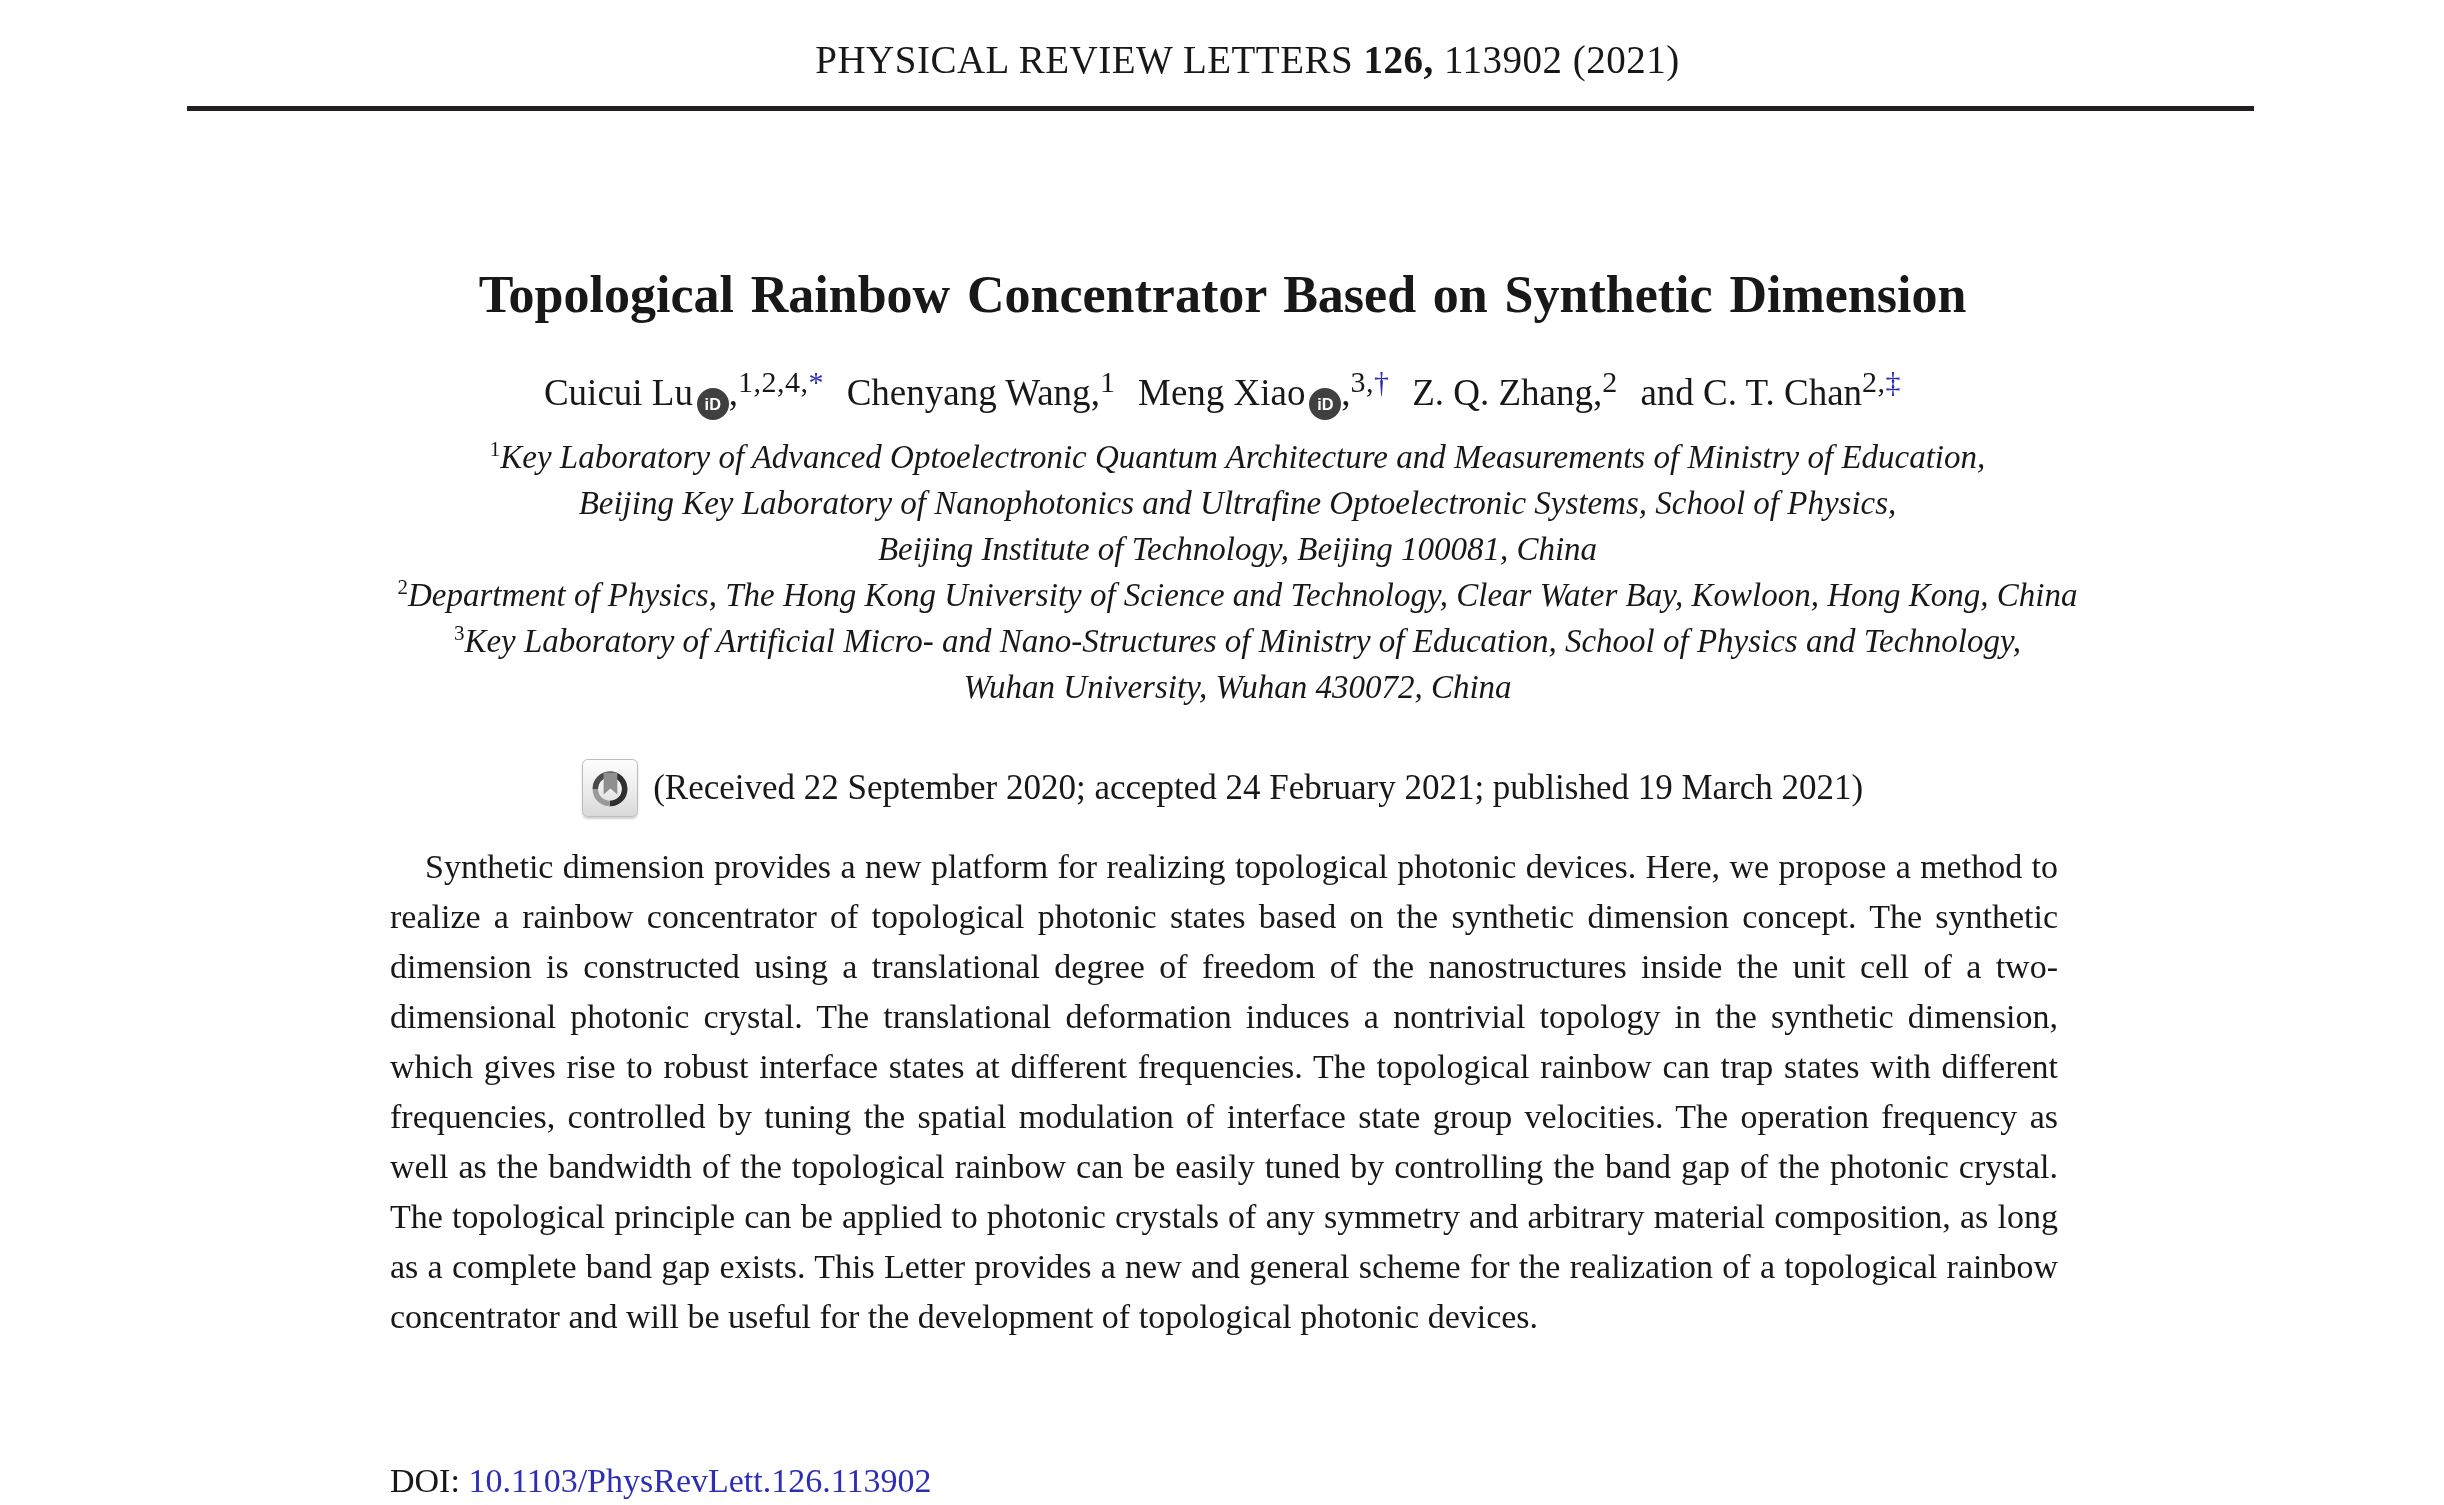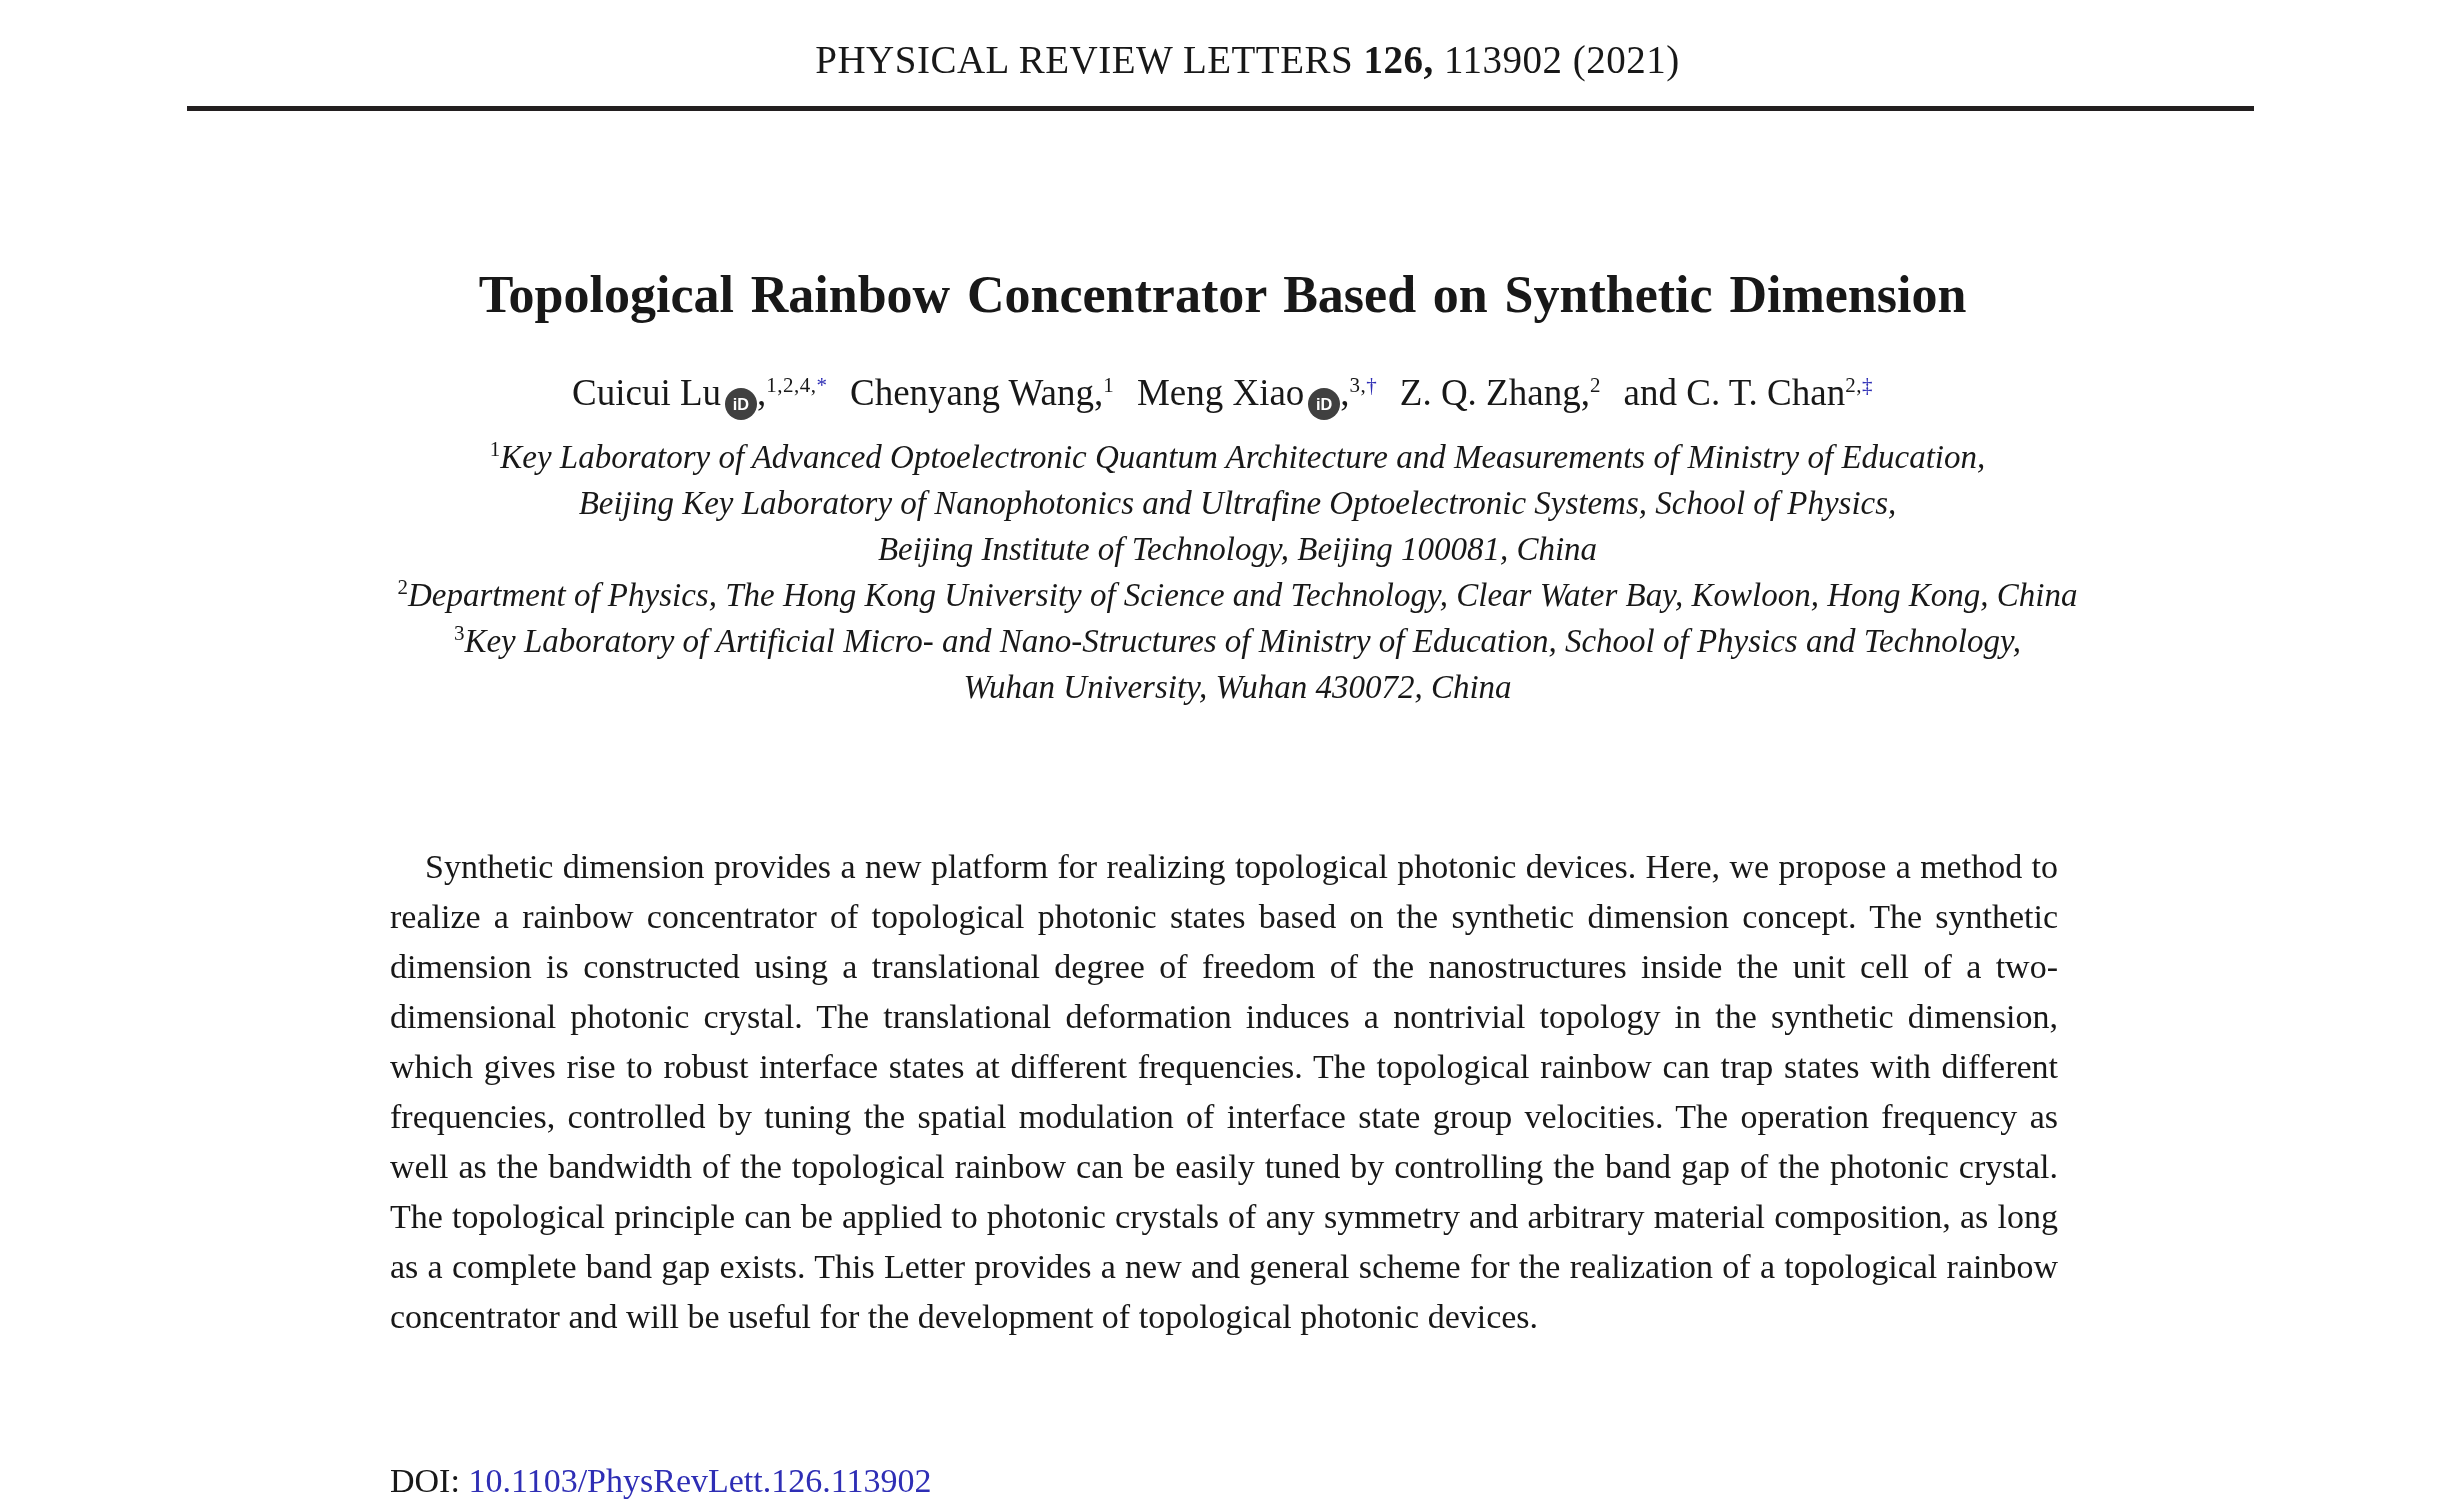--- a/index.html
+++ b/index.html
@@ -20,21 +20,21 @@
   .article-title{
     position:absolute;top:265px;left:0;width:100%;text-align:center;
     font-size:52px;font-weight:700;word-spacing:3.8px;white-space:nowrap;
   }
   
   .author-line{
     position:absolute;top:371px;left:0;width:100%;text-align:center;
     font-size:37px;white-space:nowrap;
   }
   .author{margin:0 6.7px;}
-  .sup{font-size:21px;vertical-align:13.4px;line-height:0;letter-spacing:0.5px;}
+  .sup{font-size:30px;vertical-align:13.4px;line-height:0;letter-spacing:0.5px;}
   .suplink{color:#2e2eb5;}
   .orcid{
     display:inline-flex;align-items:center;justify-content:center;
     width:32px;height:32px;border-radius:50%;background:#404040;color:#ffffff;
     font-family:"Liberation Sans","DejaVu Sans",sans-serif;font-size:16.3px;font-weight:700;
     vertical-align:-4.8px;margin-left:3.8px;letter-spacing:0;
   }
   
   .affiliations{
     position:absolute;top:434px;left:15px;width:100%;text-align:center;
@@ -81,20 +81,31 @@
 
   <div class="affiliations">
       <div class="affil-line"><span class="affil-sup">1</span><span>Key Laboratory of Advanced Optoelectronic Quantum Architecture and Measurements of Ministry of Education,</span></div>
       <div class="affil-line"><span>Beijing Key Laboratory of Nanophotonics and Ultrafine Optoelectronic Systems, School of Physics,</span></div>
       <div class="affil-line"><span>Beijing Institute of Technology, Beijing 100081, China</span></div>
       <div class="affil-line"><span class="affil-sup">2</span><span>Department of Physics, The Hong Kong University of Science and Technology, Clear Water Bay, Kowloon, Hong Kong, China</span></div>
       <div class="affil-line"><span class="affil-sup">3</span><span>Key Laboratory of Artificial Micro- and Nano-Structures of Ministry of Education, School of Physics and Technology,</span></div>
       <div class="affil-line"><span>Wuhan University, Wuhan 430072, China</span></div>
     </div>
 
+  <div class="received-row">
+    <div class="crossmark-btn">
+      <svg width="44" height="44" viewBox="0 0 48 48">
+        <circle cx="24" cy="25" r="16" fill="none" stroke="#9a9a9a" stroke-width="6"></circle>
+        <path d="M 24 9 A 16 16 0 0 1 40 25 A 16 16 0 0 1 24 41" fill="none" stroke="#2f2f2f" stroke-width="6"></path>
+        <path d="M 8 25 A 16 16 0 0 1 24 9" fill="none" stroke="#4a4a4a" stroke-width="6"></path>
+        <path d="M17 7 h15 v24 l-7.5 -6.5 -7.5 6.5 z" fill="#8f8f8f"></path>
+      </svg>
+    </div>
+    <div class="received-text">(Received 22 September 2020; accepted 24 February 2021; published 19 March 2021)</div>
+  </div>
 
   <p class="abstract" style="margin:0;">Synthetic dimension provides a new platform for realizing topological photonic devices. Here, we propose a method to realize a rainbow concentrator of topological photonic states based on the synthetic dimension concept. The synthetic dimension is constructed using a translational degree of freedom of the nanostructures inside the unit cell of a two-dimensional photonic crystal. The translational deformation induces a nontrivial topology in the synthetic dimension, which gives rise to robust interface states at different frequencies. The topological rainbow can trap states with different frequencies, controlled by tuning the spatial modulation of interface state group velocities. The operation frequency as well as the bandwidth of the topological rainbow can be easily tuned by controlling the band gap of the photonic crystal. The topological principle can be applied to photonic crystals of any symmetry and arbitrary material composition, as long as a complete band gap exists. This Letter provides a new and general scheme for the realization of a topological rainbow concentrator and will be useful for the development of topological photonic devices.</p>
 
   <div class="doi-line">
     <span>DOI:</span><span> </span><span class="doi-link">10.1103/PhysRevLett.126.113902</span>
   </div>
 
 </div>
 
 

